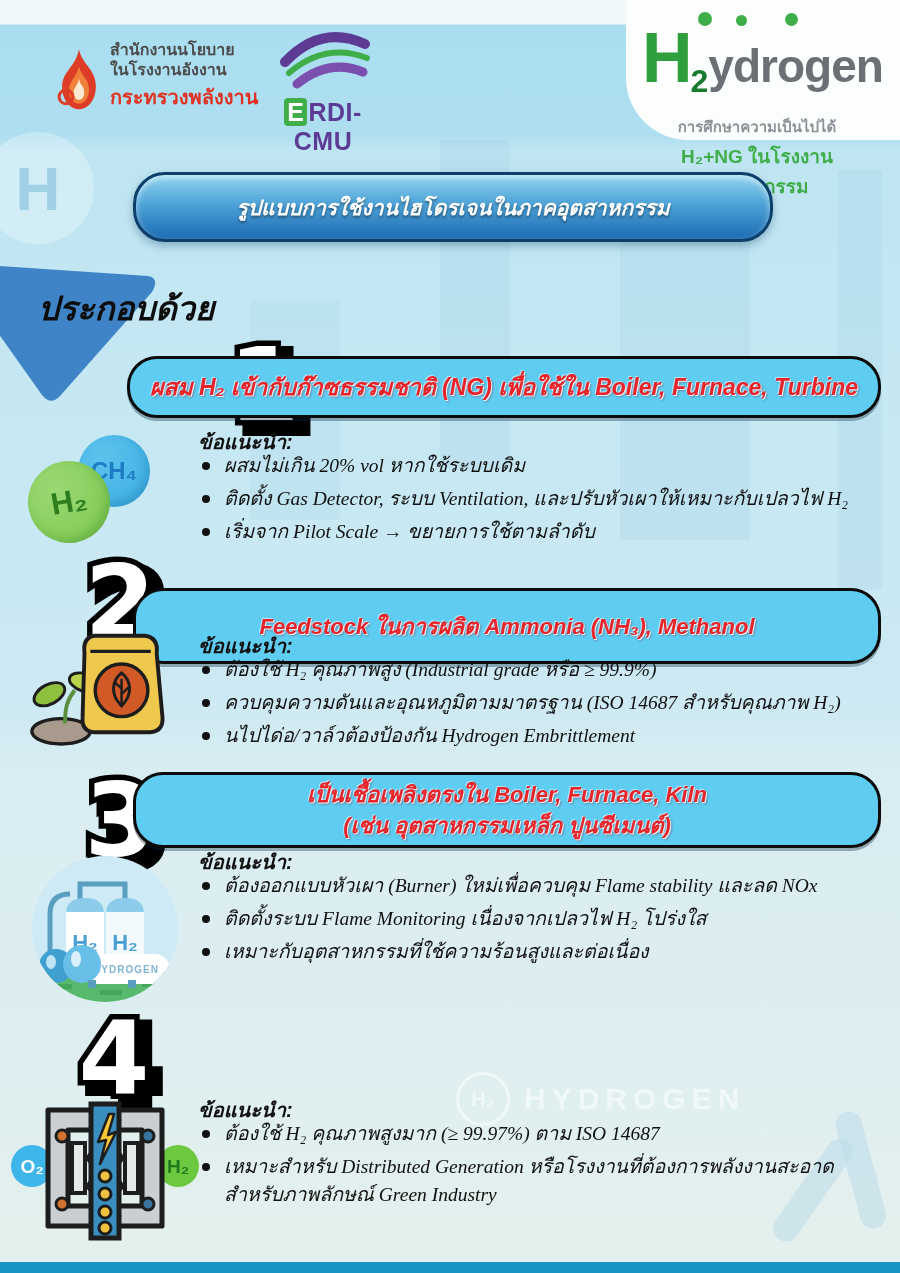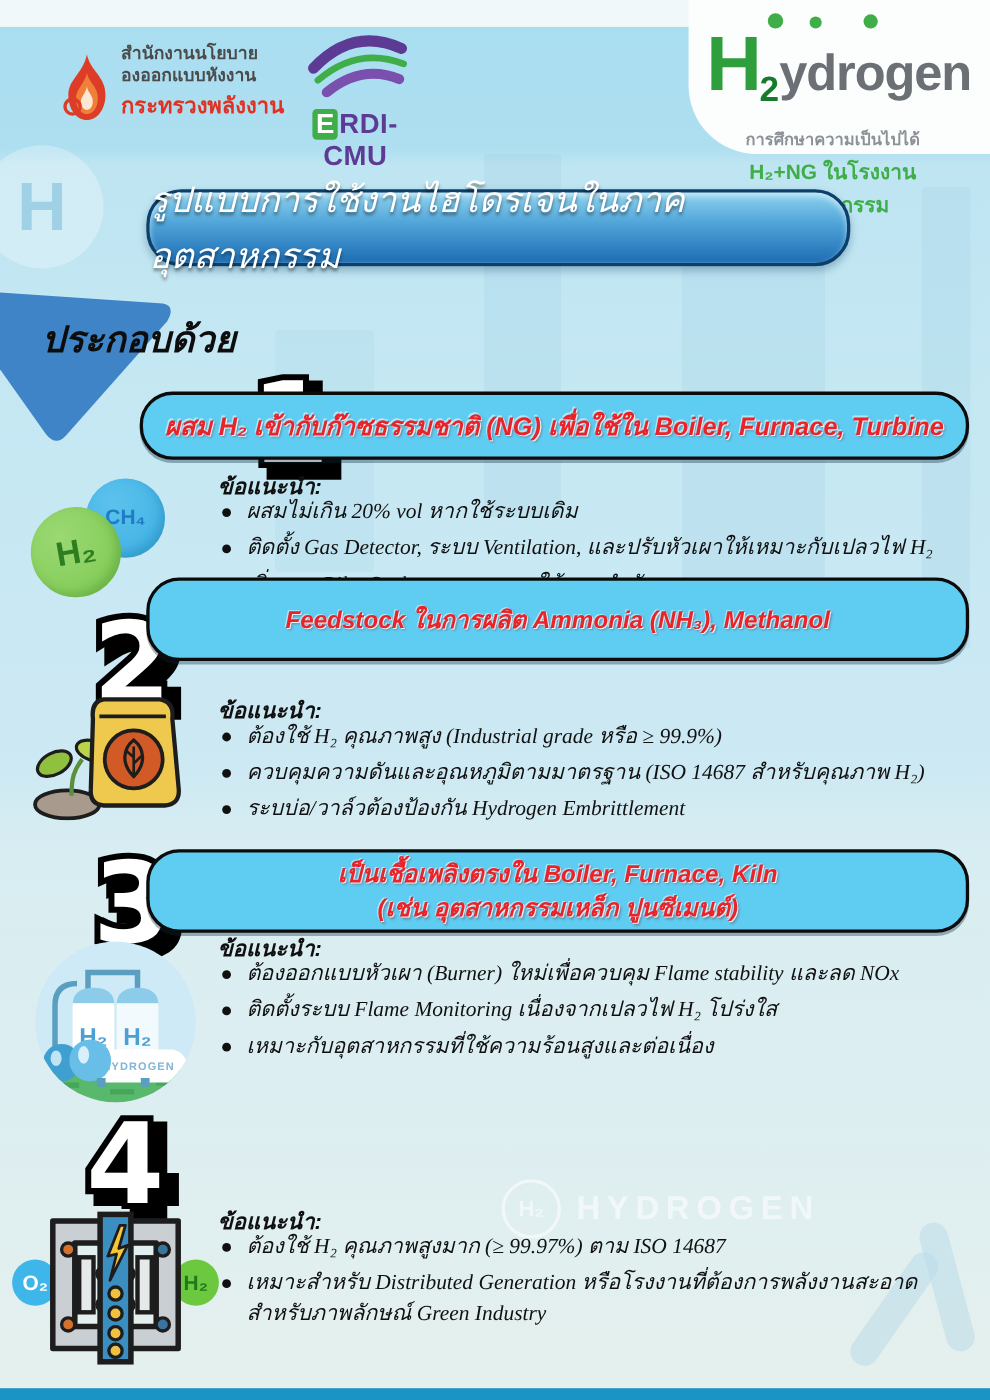--- a/index.html
+++ b/index.html
@@ -40,21 +40,21 @@
   .hl-h{font-size:70px;font-weight:900;color:#2f9e3c;letter-spacing:-2px;}
   .hl-sub{font-size:32px;font-weight:900;color:#177a2c;vertical-align:-10px;}
   .hl-rest{font-size:46px;font-weight:800;color:#6b7075;letter-spacing:-1px;}
   .hl-tag1{font-size:15px;font-weight:bold;color:#8b9196;margin-top:2px;}
   .hl-tag2{font-size:19px;font-weight:bold;color:#3fae49;margin-top:2px;}
   
   .title-banner{position:absolute;left:133px;top:172px;width:634px;height:64px;border-radius:32px;
     background:linear-gradient(to bottom,#8fd3ee 0%,#4ea3d8 45%,#1d6cb2 100%);
     border:3px solid #0c3f69;display:flex;align-items:center;justify-content:center;
     box-shadow:0 4px 8px rgba(20,70,110,.35), inset 0 3px 6px rgba(255,255,255,.55);}
-  .title-banner span{color:#fff;font-size:32px;font-weight:normal;font-style:italic;
+  .title-banner span{color:#fff;font-size:21px;font-weight:bold;font-style:italic;
     text-shadow:0 2px 3px rgba(0,0,0,.45);}
   .intro{position:absolute;left:38px;top:282px;font-size:33px;font-weight:bold;font-style:italic;color:#0d0d0d;}
   
   .sec-num{position:absolute;}
   .sec-num text{font-family:"DejaVu Sans","Liberation Sans",sans-serif;font-size:102px;font-weight:900;text-anchor:middle;}
   .sec-num .t-sh{fill:#000;stroke:#000;stroke-width:16;}
   .sec-num .t-fc{fill:#fff;stroke:#000;stroke-width:11;paint-order:stroke fill;}
   .sec-pill{position:absolute;background:#5fccf1;border:3px solid #0b0b0b;border-radius:30px;
     display:flex;flex-direction:column;align-items:center;justify-content:center;
     box-shadow:0 3px 0 rgba(10,40,60,.35);}
@@ -63,21 +63,21 @@
   .pill-1line span{font-size:23px;}
   .pill-2line span{font-size:22px;line-height:31px;}
   .advice{position:absolute;font-size:20px;font-style:italic;color:#101010;font-weight:bold;}
   .bullets{position:absolute;margin:0;padding:0;list-style:none;width:668px;font-family:Liberation Serif, serif;}
   .bullets li{position:relative;padding-left:26px;font-size:19.5px;font-style:italic;color:#101010;
     line-height:28px;margin-bottom:5px;}
   .bullets li::before{content:"";position:absolute;left:4px;top:10px;width:8px;height:8px;border-radius:50%;background:#101010;}
   
   .mol{position:absolute;border-radius:50%;display:flex;align-items:center;justify-content:center;font-weight:bold;}
   .mol-ch4{left:50px;top:0;width:72px;height:72px;background:radial-gradient(circle at 35% 30%,#5cc2ec,#3aaee3);
-    color:#1f7cc4;font-size:19px;z-index:1;box-shadow:inset -4px -5px 8px rgba(30,120,170,.35);}
+    color:#1f7cc4;font-size:24px;z-index:1;box-shadow:inset -4px -5px 8px rgba(30,120,170,.35);}
   .mol-h2{left:0;top:26px;width:82px;height:82px;background:radial-gradient(circle at 35% 30%,#9ad873,#7cc94f);
     color:#2e7d1e;font-size:31px;z-index:2;transform:rotate(-10deg);box-shadow:inset -4px -5px 8px rgba(60,130,40,.3);}
   .footer-bar{position:absolute;left:0;bottom:0;width:900px;height:11px;background:#1a94c5;}
 </style>
 </head>
 <body>
 
 <div class="poster">
 
   <div class="wm wm-tower" style="left:440px;top:140px;width:70px;height:330px;"></div>
@@ -111,21 +111,21 @@
 
   <div class="oepp">
     <svg width="46" height="80" viewBox="0 0 60 84">
       <path d="M30,2 C34,22 52,28 52,50 C52,68 42,80 30,80 C18,80 8,68 8,50 C8,32 26,24 30,2 Z" fill="#dd3d27"></path>
       <path d="M30,24 C32,36 43,40 43,54 C43,66 37,73 30,73 C23,73 17,66 17,54 C17,44 28,36 30,24 Z" fill="#f07f3a"></path>
       <path d="M30,40 C31,48 37,50 37,58 C37,65 33,68 30,68 C27,68 23,65 23,58 C23,52 29,48 30,40 Z" fill="#fde8d2"></path>
       <circle cx="13" cy="64" r="9" fill="none" stroke="#dd3d27" stroke-width="4"></circle>
     </svg>
     <div class="oepp-text">
       <div class="l12">สำนักงานนโยบาย</div>
-      <div class="l12">องออกแบบหังงาน</div>
+      <div class="l12">ในโรงงานอังงาน</div>
       <div class="l3">กระทรวงพลังงาน</div>
     </div>
   </div>
 
   <div class="erdi">
     <svg width="100" height="64" viewBox="0 0 100 64">
       <path d="M12,34 Q48,-4 92,16" stroke="#5d3a94" stroke-width="10" fill="none" stroke-linecap="round"></path>
       <path d="M16,45 Q52,14 94,30" stroke="#3fae49" stroke-width="6" fill="none" stroke-linecap="round"></path>
       <path d="M24,56 Q56,30 90,44" stroke="#7a4fae" stroke-width="9" fill="none" stroke-linecap="round"></path>
     </svg>
@@ -156,28 +156,28 @@
   </ul>
   <div style="position:absolute;left:28px;top:435px;width:132px;height:112px;">
     <div class="mol mol-ch4">CH₄</div>
     <div class="mol mol-h2">H₂</div>
   </div>
 
   <svg class="sec-num" style="left:42px;top:536px;" width="160" height="130" viewBox="0 0 160 130">
     <text class="t-sh" x="88" y="110">2</text>
     <text class="t-fc" x="78" y="102">2</text>
   </svg>
-  <div class="sec-pill pill-2line" style="left:133px;top:525px;width:742px;height:70px;">
+  <div class="sec-pill pill-2line" style="left:133px;top:588px;width:742px;height:70px;">
     <span>Feedstock ในการผลิต Ammonia (NH₃), Methanol</span>
   </div>
   <div class="advice" style="left:198px;top:630px;">ข้อแนะนำ:</div>
   <ul class="bullets" style="left:198px;top:656px;">
     <li>ต้องใช้ H₂ คุณภาพสูง (Industrial grade หรือ ≥ 99.9%)</li>
     <li>ควบคุมความดันและอุณหภูมิตามมาตรฐาน (ISO 14687 สำหรับคุณภาพ H₂)</li>
-    <li>ระบบ่อ/วาล์วต้องป้องกัน Hydrogen Embrittlement</li>
+    <li>นไปได่อ/วาล์วต้องป้องกัน Hydrogen Embrittlement</li>
   </ul>
   <svg style="position:absolute;left:26px;top:622px;" width="156" height="124" viewBox="0 0 160 127">
     <ellipse cx="36" cy="112" rx="30" ry="13" fill="#a89a8d" stroke="#1d1d1d" stroke-width="3.5"></ellipse>
     <path d="M40,104 C40,88 42,80 50,70" stroke="#5b8f3e" stroke-width="4" fill="none"></path>
     <ellipse cx="24" cy="74" rx="17" ry="10" fill="#8fc13e" stroke="#1d1d1d" stroke-width="3" transform="rotate(-28 24 74)"></ellipse>
     <ellipse cx="60" cy="62" rx="16" ry="9" fill="#b9d44a" stroke="#1d1d1d" stroke-width="3" transform="rotate(18 60 62)"></ellipse>
     <path d="M60,32 Q58,16 70,14 L122,14 Q136,16 134,32 L140,98 Q141,112 127,113 L70,113 Q57,112 58,98 Z" fill="#eec94e" stroke="#1d1d1d" stroke-width="4" stroke-linejoin="round"></path>
     <path d="M66,30 L128,30" stroke="#1d1d1d" stroke-width="3.5"></path>
     <circle cx="98" cy="70" r="27" fill="#d15a27" stroke="#1d1d1d" stroke-width="3.5"></circle>
     <path d="M98,52 C108,60 110,74 98,86 C86,74 88,60 98,52 Z" fill="#d15a27" stroke="#1d1d1d" stroke-width="3"></path>

